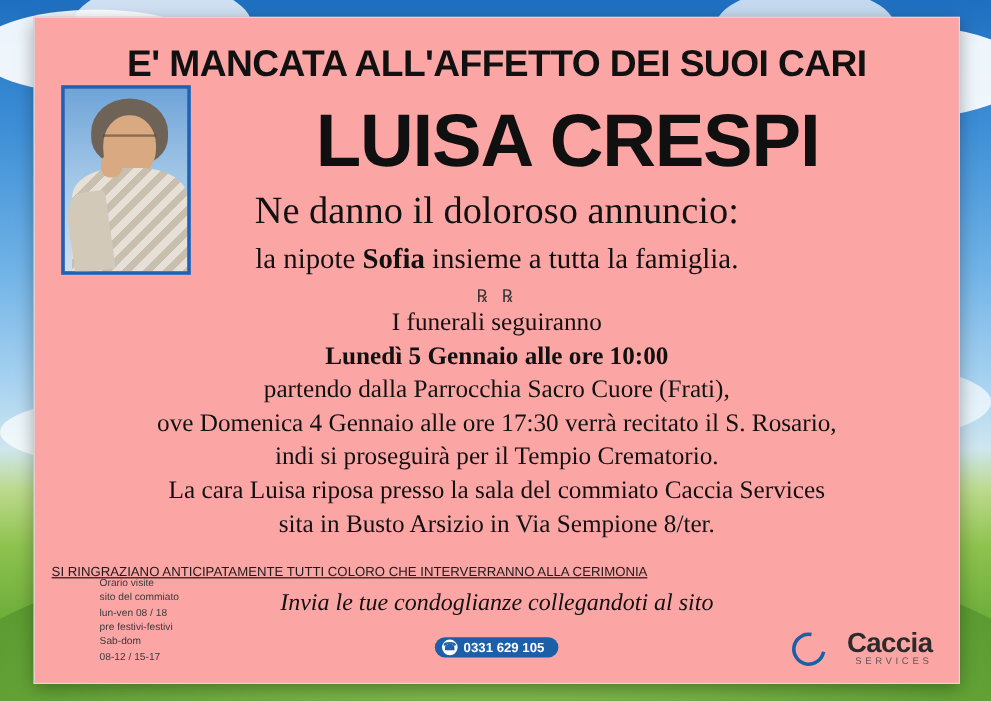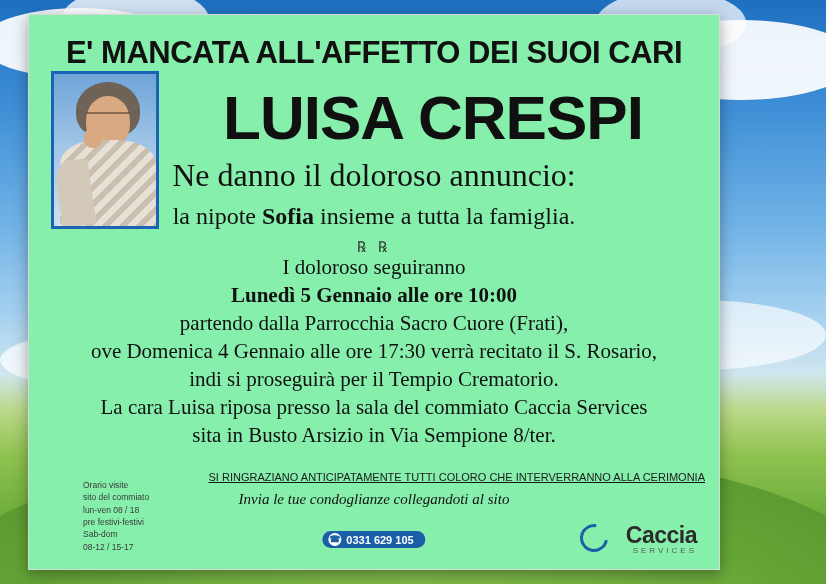--- a/index.html
+++ b/index.html
@@ -47,23 +47,23 @@
     height: 200px;
     background: radial-gradient(ellipse at 50% 100%, #8dc455 0%, #64a436 60%, #4f8e2b 100%);
     border-radius: 50% 50% 0 0 / 70% 70% 0 0;
   }
 
   
   #card {
     position: absolute;
     left: 28px;
     top: 14px;
-    width: 692px;
+    width: 772px;
     height: 556px;
-    background: #86efac;
+    background: #fca5a5;
     border: 1px solid #d8d8d8;
     box-shadow: 0 4px 14px rgba(0,0,0,0.35);
     padding: 8px 14px 6px 14px;
   }
 
   
   #headline {
     text-align: center;
     font-family: "Liberation Sans", sans-serif;
     font-weight: bold;
@@ -183,32 +183,32 @@
     width: 120px;
     text-align: left;
     font-family: "Liberation Sans", sans-serif;
     font-size: 8.5px;
     line-height: 1.45;
     color: #3a3a3a;
   }
   #thanks {
     position: absolute;
     left: 0; right: 0; top: 0;
-    text-align: right;
+    text-align: left;
     font-family: "Liberation Sans", sans-serif;
     font-size: 11px;
     text-decoration: underline;
     color: #1a1a1a;
   }
   #invite {
     position: absolute;
     left: 0; right: 0; top: 20px;
     text-align: center;
     font-style: italic;
-    font-size: 15px;
+    font-size: 20px;
     color: #111;
   }
   #website {
     position: absolute;
     left: 0; right: 0; top: 40px;
     text-align: center;
     font-family: "Liberation Sans", sans-serif;
     font-weight: bold;
     font-size: 15px;
     color: #111;
@@ -238,21 +238,21 @@
     line-height: 13px;
     text-align: center;
   }
 
   
   #logo {
     position: absolute;
     right: 8px;
     bottom: 8px;
     display: flex;
-    align-items: flex-start;
+    align-items: flex-end;
     gap: 18px;
   }
   #logo .mark {
     width: 28px; height: 28px;
     border: 3px solid #1b5fa8;
     border-radius: 50%;
     border-right-color: transparent;
     transform: rotate(-35deg);
   }
   #logo .wordmark { line-height: 1; }
@@ -304,21 +304,21 @@
 
   <div id="body-text">
     <div class="line-announce">Ne danno il doloroso annuncio:</div>
 
     <div class="line-relatives">
       <span>la nipote </span><b>Sofia</b><span> insieme a tutta la famiglia.</span>
     </div>
 
     <div id="ornament">℞ ℞</div>
 
-    <div class="line-funeral-title">I doloroso seguiranno</div>
+    <div class="line-funeral-title">I funerali seguiranno</div>
 
     <div class="line-detail bold">Lunedì 5 Gennaio alle ore 10:00</div>
     <div class="line-detail">partendo dalla Parrocchia Sacro Cuore (Frati),</div>
     <div class="line-detail">ove Domenica 4 Gennaio alle ore 17:30 verrà recitato il S. Rosario,</div>
     <div class="line-detail">indi si proseguirà per il Tempio Crematorio.</div>
     <div class="line-detail">La cara Luisa riposa presso la sala del commiato Caccia Services</div>
     <div class="line-detail">sita in Busto Arsizio in Via Sempione 8/ter.</div>
   </div>
 
   <div id="footer">

